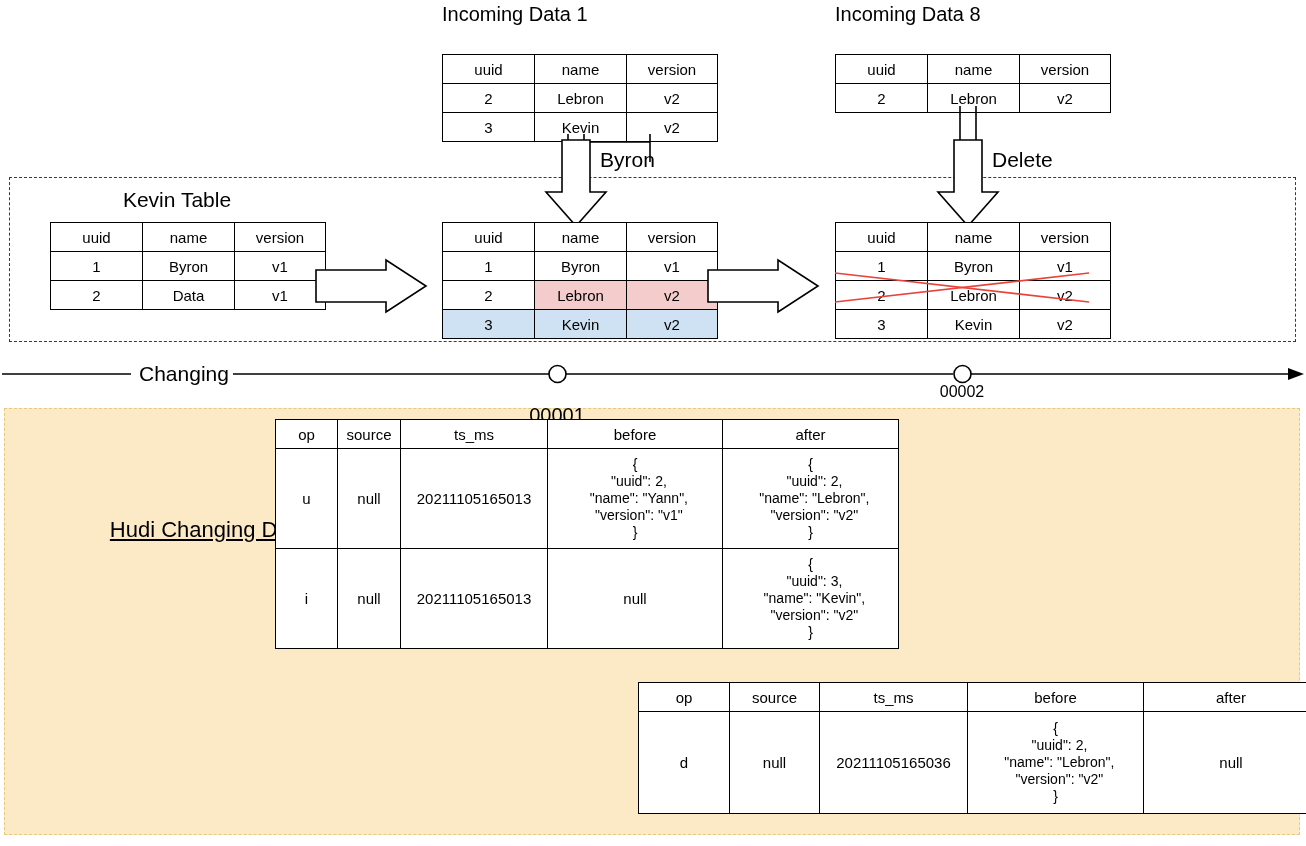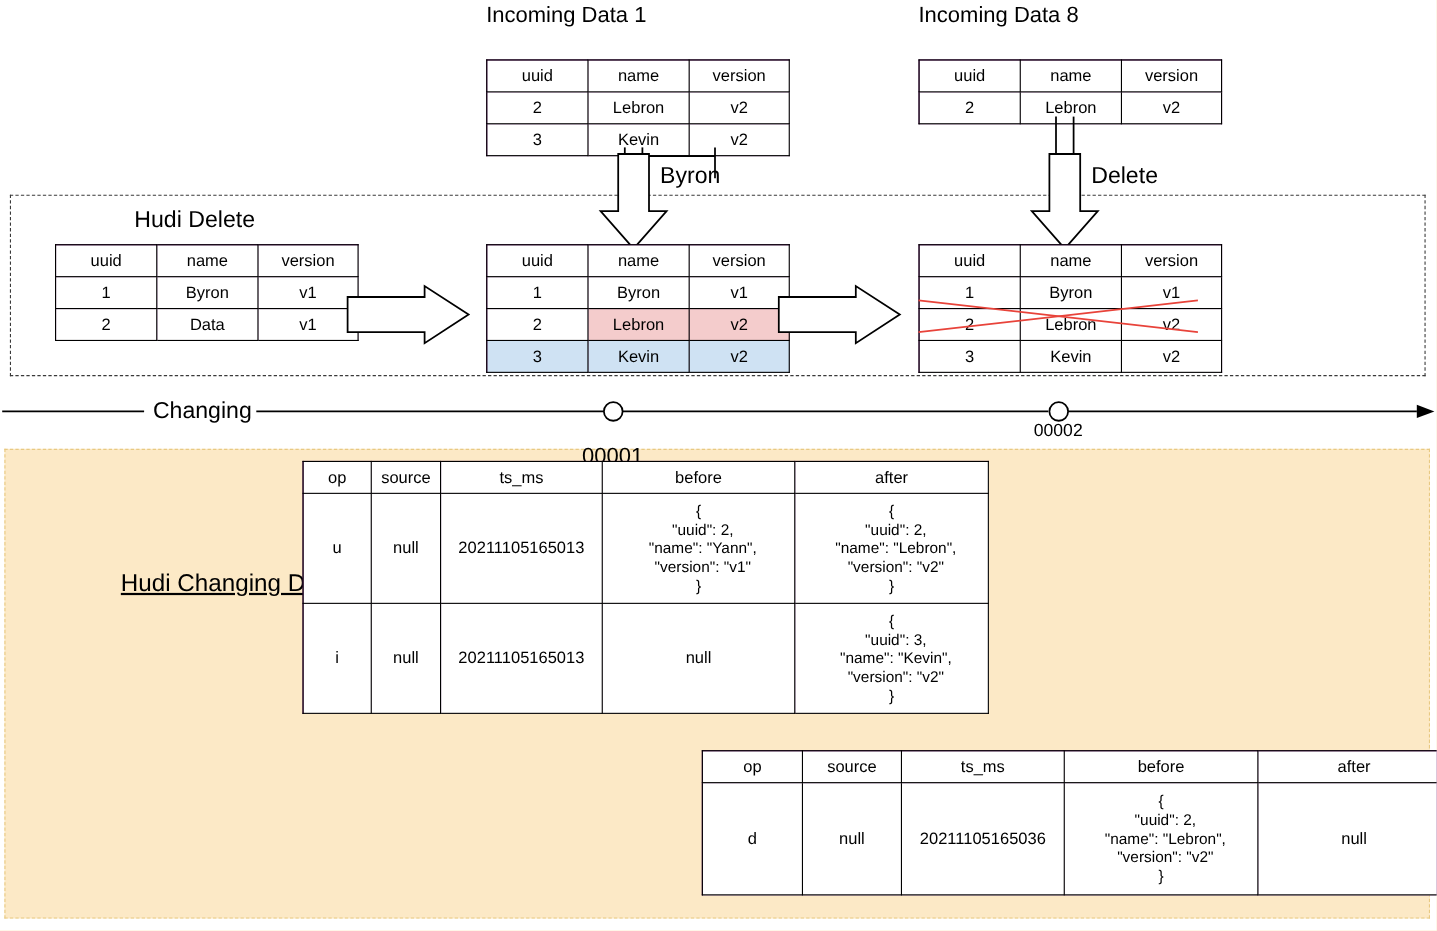--- a/index.html
+++ b/index.html
@@ -68,21 +68,21 @@
 </style>
 </head>
 <body>
 
 <div class="abs beige-box" style="left:4px;top:408px;width:1294px;height:425px;"></div>
 
 <div class="abs dashed-box" style="left:9px;top:177px;width:1285px;height:163px;"></div>
 
 <div class="abs title" style="left:442px;top:3px;width:254px;">Incoming Data 1</div>
 <div class="abs title" style="left:835px;top:3px;width:254px;">Incoming Data 8</div>
-<div class="abs section-label" style="left:50px;top:188px;width:254px;">Hudi Delete</div>
+<div class="abs section-label" style="left:50px;top:188px;width:254px;">Kevin Table</div>
 <div class="abs big-label" style="left:48px;top:517px;width:260px;text-align:right;text-decoration:underline;">Hudi Changing Data</div>
 
 <table class="dt abs" style="left:442px;top:54px;width:254px;">
   <thead>
     <tr>
       <th style="width:85px">uuid</th>
       <th style="width:85px">name</th>
       <th style="width:84px">version</th>
     </tr>
   </thead>

